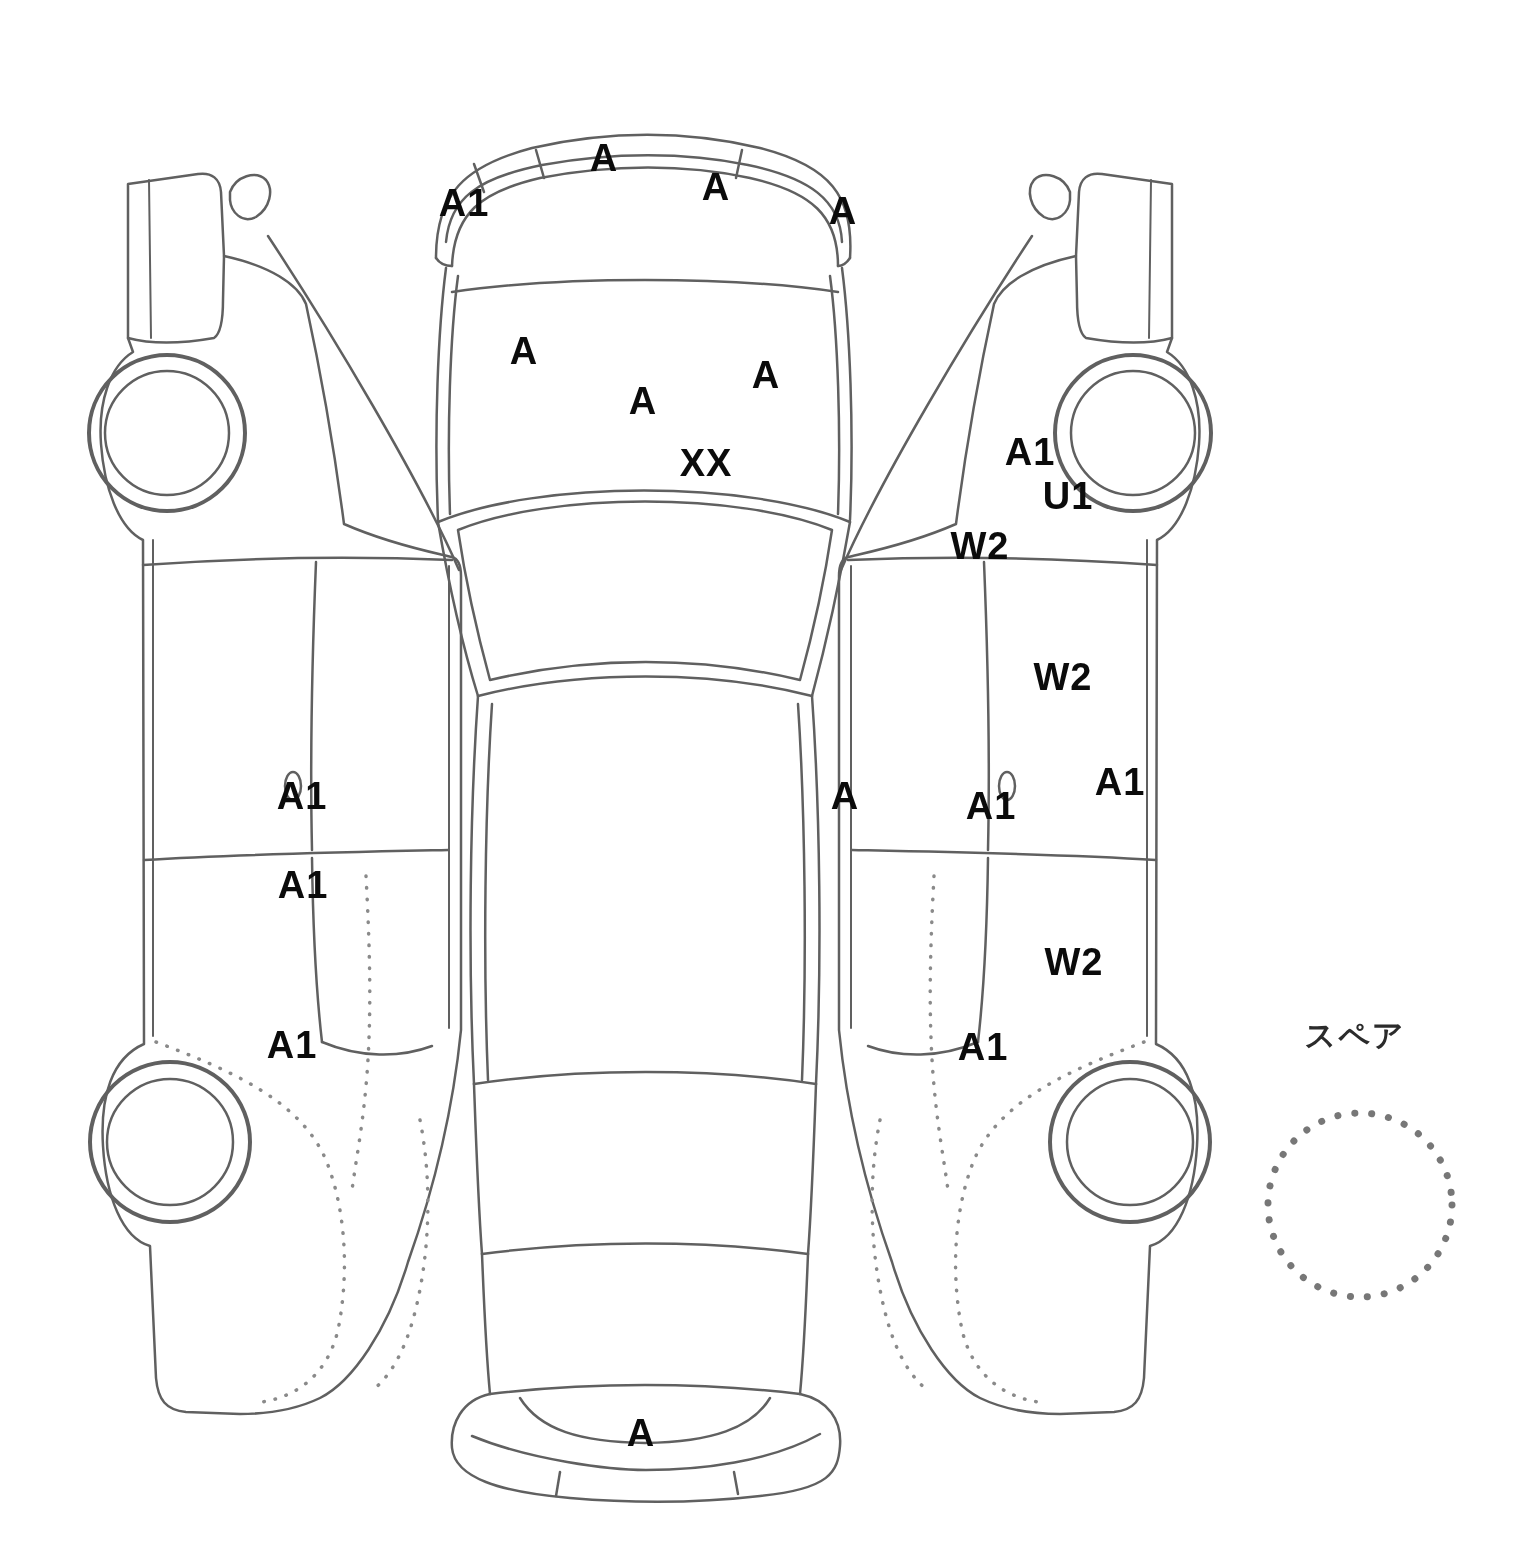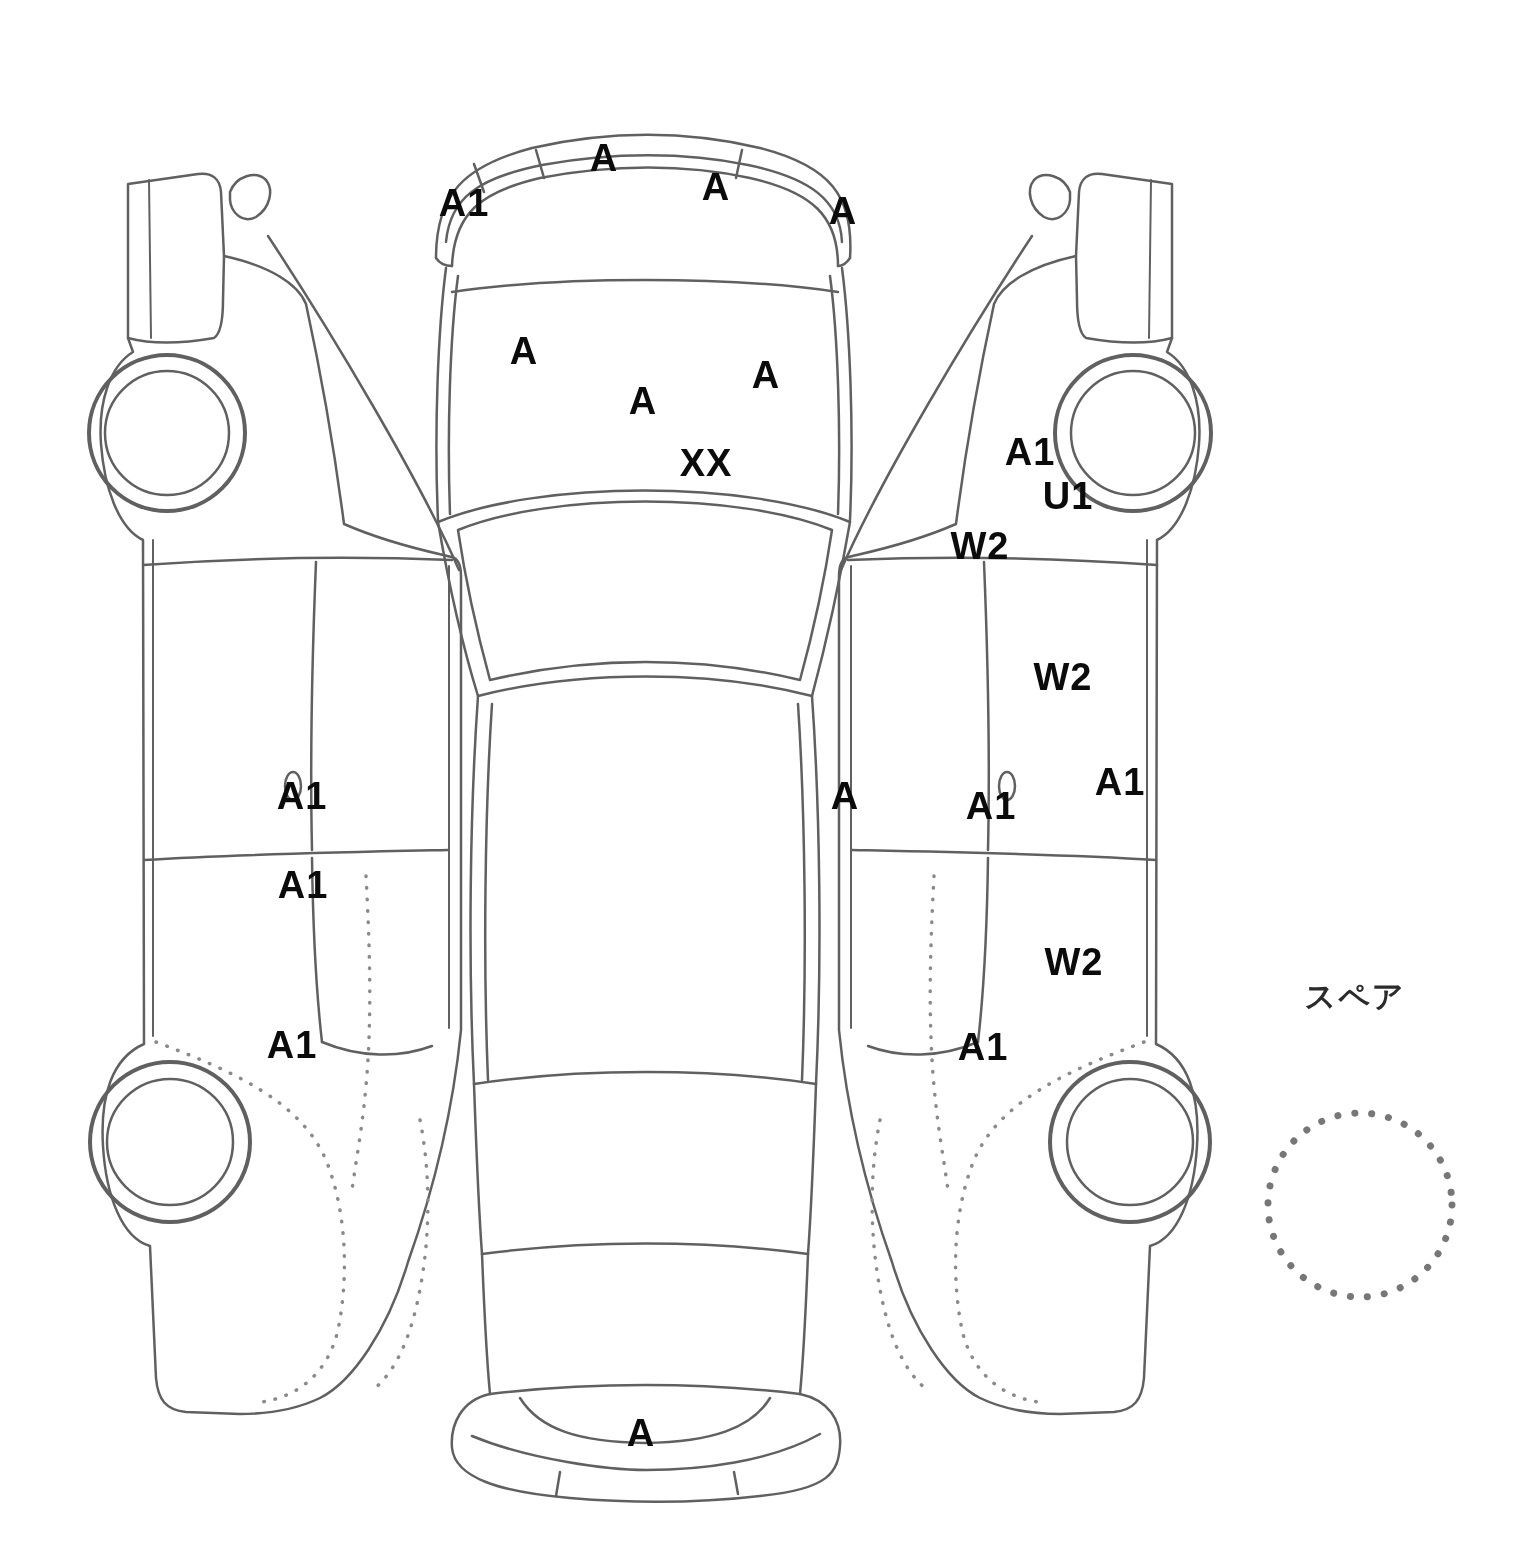--- a/index.html
+++ b/index.html
@@ -166,16 +166,16 @@
     <div class="dmg" style="left: 1120px; top: 782px;">A1</div>
     <div class="dmg" style="left: 991px; top: 806px;">A1</div>
     <div class="dmg" style="left: 845px; top: 796px;">A</div>
     <div class="dmg" style="left: 302px; top: 796px;">A1</div>
     <div class="dmg" style="left: 303px; top: 885px;">A1</div>
     <div class="dmg" style="left: 1074px; top: 962px;">W2</div>
     <div class="dmg" style="left: 292px; top: 1045px;">A1</div>
     <div class="dmg" style="left: 983px; top: 1047px;">A1</div>
     <div class="dmg" style="left: 641px; top: 1433px;">A</div>
 
-    <div class="dmg spare-label" style="left:1355px;top:997px;">スペア</div>
+    <div class="dmg spare-label" style="left:1355px;top:1036px;">スペア</div>
   </div>
 
 </div>
 
 </body></html>

